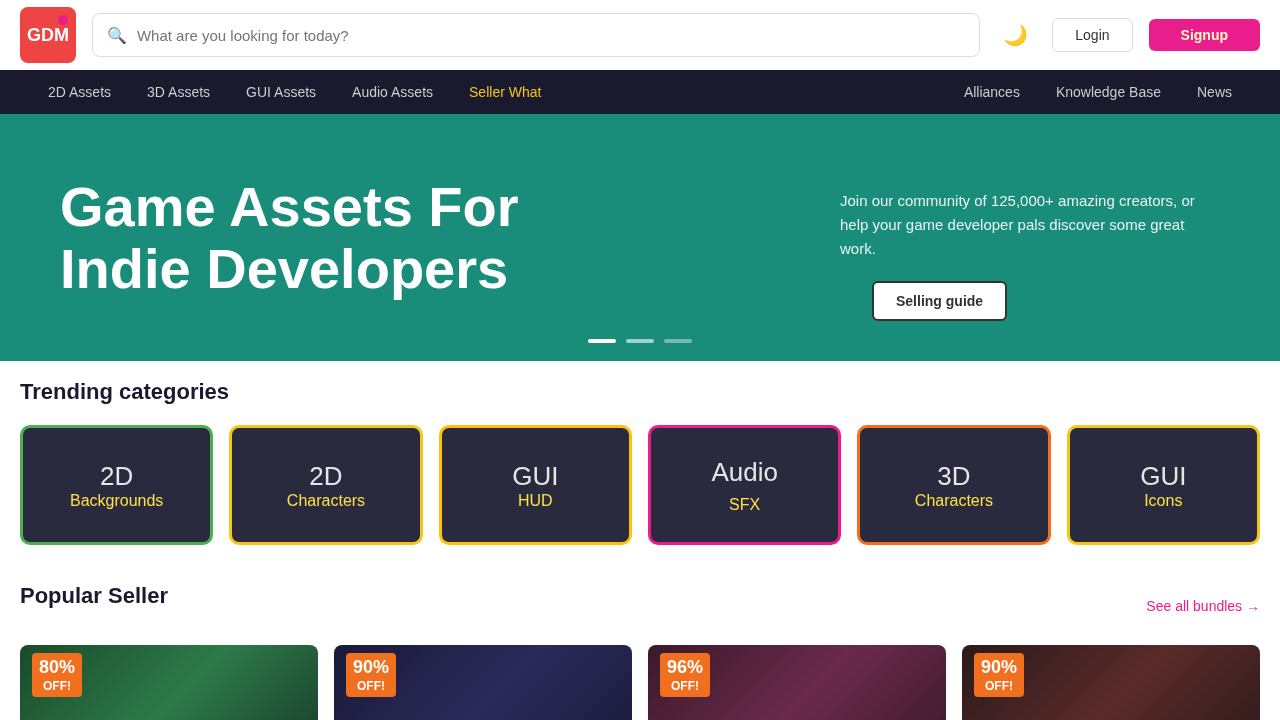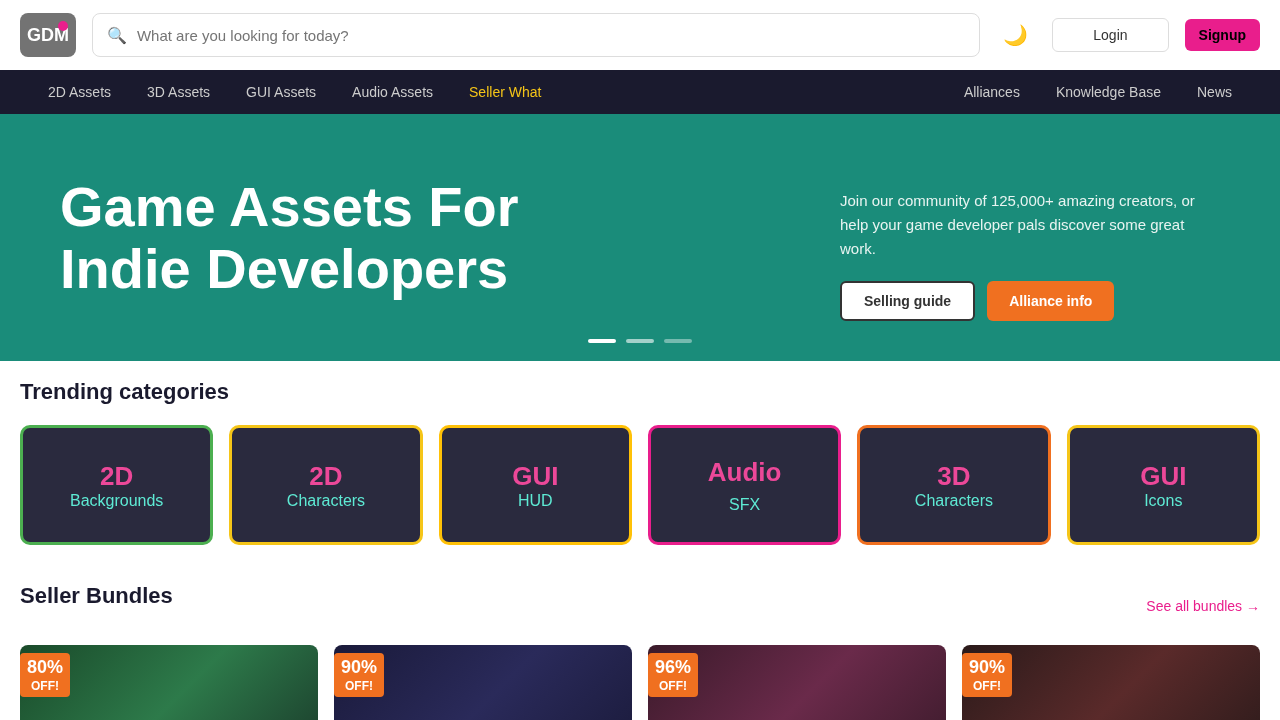--- a/index.html
+++ b/index.html
@@ -9,22 +9,22 @@
     .header {
       display: flex;
       align-items: center;
       padding: 0 20px;
       height: 70px;
       background: #fff;
       gap: 16px;
     }
     .logo {
       width: 56px;
-      height: 44px;
-      background: #737373;
+      height: 56px;
+      background: #ef4444;
       border-radius: 8px;
       display: flex;
       align-items: center;
       justify-content: center;
       font-weight: 900;
       font-size: 18px;
       color: #fff;
       flex-shrink: 0;
       position: relative;
     }
@@ -60,37 +60,37 @@
       width: 40px;
       height: 40px;
       display: flex;
       align-items: center;
       justify-content: center;
       cursor: pointer;
       font-size: 20px;
       color: #555;
     }
     .btn-login {
-      padding: 8px 40px;
+      padding: 8px 22px;
       border: 1.5px solid #ddd;
       border-radius: 6px;
       background: #fff;
       cursor: pointer;
       font-size: 14px;
       color: #333;
       font-weight: 500;
     }
     .btn-signup {
-      padding: 8px 14px;
+      padding: 8px 32px;
       border: none;
       border-radius: 6px;
       background: #e91e8c;
       cursor: pointer;
       font-size: 14px;
-      color: #000000;
+      color: #fef9c3;
       font-weight: 600;
     }
 
     
     .nav {
       background: #1a1a2e;
       display: flex;
       align-items: center;
       padding: 0 30px;
       height: 44px;
@@ -142,20 +142,21 @@
     }
     .btn-selling-guide {
       padding: 10px 22px;
       border: 2px solid #333;
       border-radius: 6px;
       background: #fff;
       cursor: pointer;
       font-size: 14px;
       color: #333;
       font-weight: 600;
+      margin-left: 32px;
     }
     .btn-alliance-info {
       padding: 10px 22px;
       border: none;
       border-radius: 6px;
       background: #f07020;
       cursor: pointer;
       font-size: 14px;
       color: #fff;
       font-weight: 600;
@@ -210,26 +211,26 @@
       overflow: hidden;
       border: 3px solid transparent;
     }
     .category-card.border-green { border-color: #4caf50; }
     .category-card.border-yellow { border-color: #f5c518; }
     .category-card.border-yellow2 { border-color: #ffc107; }
     .category-card.border-pink { border-color: #e91e8c; gap: 8px; }
     .category-card.border-orange { border-color: #f07020; }
     .category-label-top {
       font-size: 26px;
-      font-weight: 700;
-      color: #ec4899;
+      font-weight: 400;
+      color: #e5e5e5;
     }
     .category-label-bottom {
       font-size: 16px;
-      color: #5eead4;
+      color: #fde047;
       font-weight: 400;
     }
 
     
     .bundles-header {
       display: flex;
       align-items: center;
       justify-content: space-between;
       margin-bottom: 16px;
     }
@@ -255,21 +256,21 @@
       cursor: pointer;
     }
     
     .bundle-card-1 { background: linear-gradient(135deg, #1a4a2a 0%, #2d7a4a 50%, #1a3a2a 100%); }
     .bundle-card-2 { background: linear-gradient(135deg, #1a1a3a 0%, #2a2a5a 50%, #1a1a3a 100%); }
     .bundle-card-3 { background: linear-gradient(135deg, #3a1a2a 0%, #6a2a4a 50%, #3a1a2a 100%); }
     .bundle-card-4 { background: linear-gradient(135deg, #2a1a1a 0%, #5a2a2a 50%, #2a1a1a 100%); }
     .off-label {
       position: absolute;
       top: 8px;
-      left: 0;
+      left: 12px;
       background: #f07020;
       color: #fff;
       font-size: 12px;
       font-weight: 900;
       padding: 4px 7px;
       border-radius: 4px;
       line-height: 1.2;
       text-align: center;
     }
     .off-label .pct { font-size: 18px; display: block; }
@@ -302,21 +303,20 @@
   <div class="nav-item">Knowledge Base</div>
   <div class="nav-item">News</div>
 </nav>
 
 <div class="hero">
   <h1 class="hero-title">Game Assets For Indie Developers</h1>
   <div class="hero-right">
     <p class="hero-desc">Join our community of 125,000+ amazing creators, or help your game developer pals discover some great work.</p>
     <div class="hero-buttons">
       <button class="btn-selling-guide">Selling guide</button>
-      <button class="btn-alliance-info">Alliance info</button>
     </div>
   </div>
   <div class="hero-dots">
     <div class="dot active"></div>
     <div class="dot partial"></div>
     <div class="dot"></div>
   </div>
 </div>
 
 <div class="section">
@@ -344,21 +344,21 @@
     </div>
     <div class="category-card border-yellow">
       <span class="category-label-top">GUI</span>
       <span class="category-label-bottom">Icons</span>
     </div>
   </div>
 </div>
 
 <div class="section">
   <div class="bundles-header">
-    <div class="section-title">Seller Bundles</div>
+    <div class="section-title">Popular Seller</div>
     <div class="see-all-link">See all bundles →</div>
   </div>
   <div class="bundles-grid">
     <div class="bundle-card bundle-card-1">
       <div class="off-label">
         <span class="pct">80%</span>
         <span>OFF!</span>
       </div>
     </div>
     <div class="bundle-card bundle-card-2">

